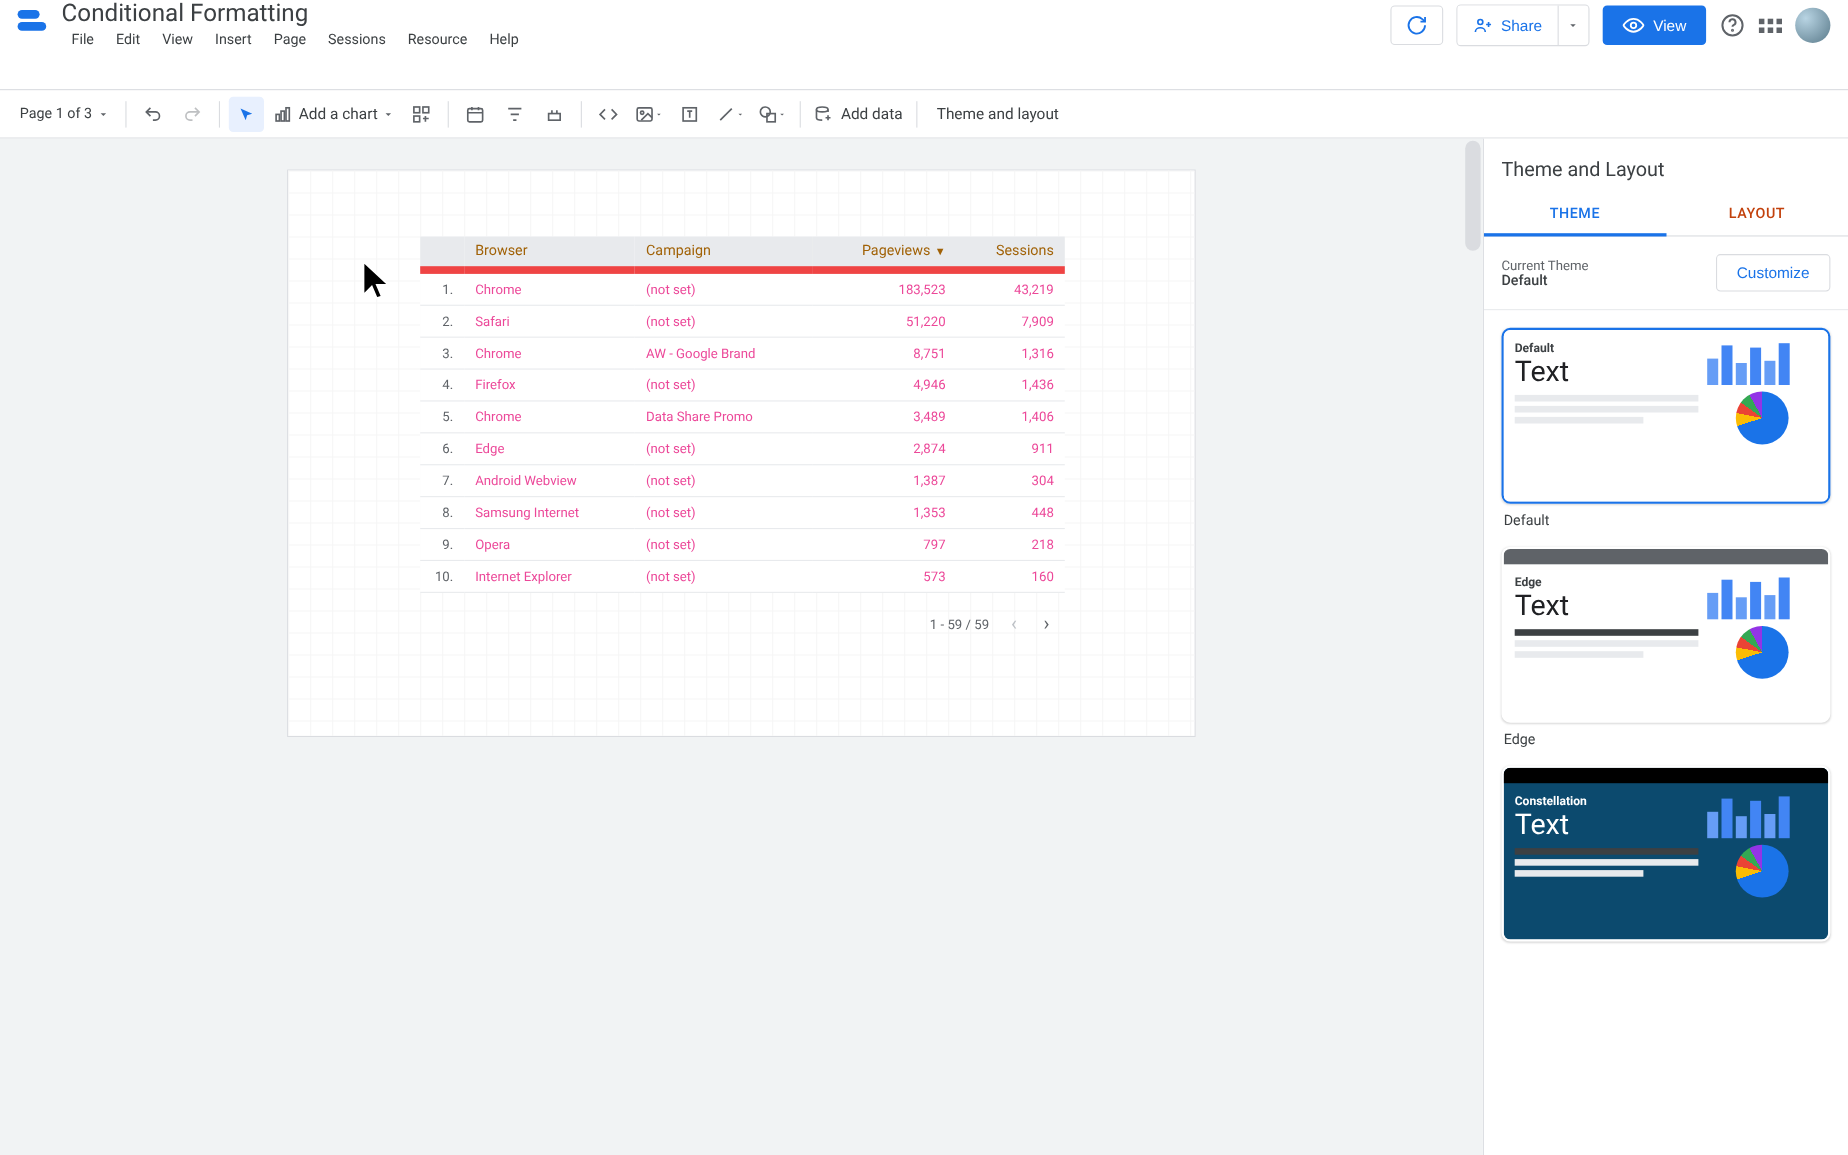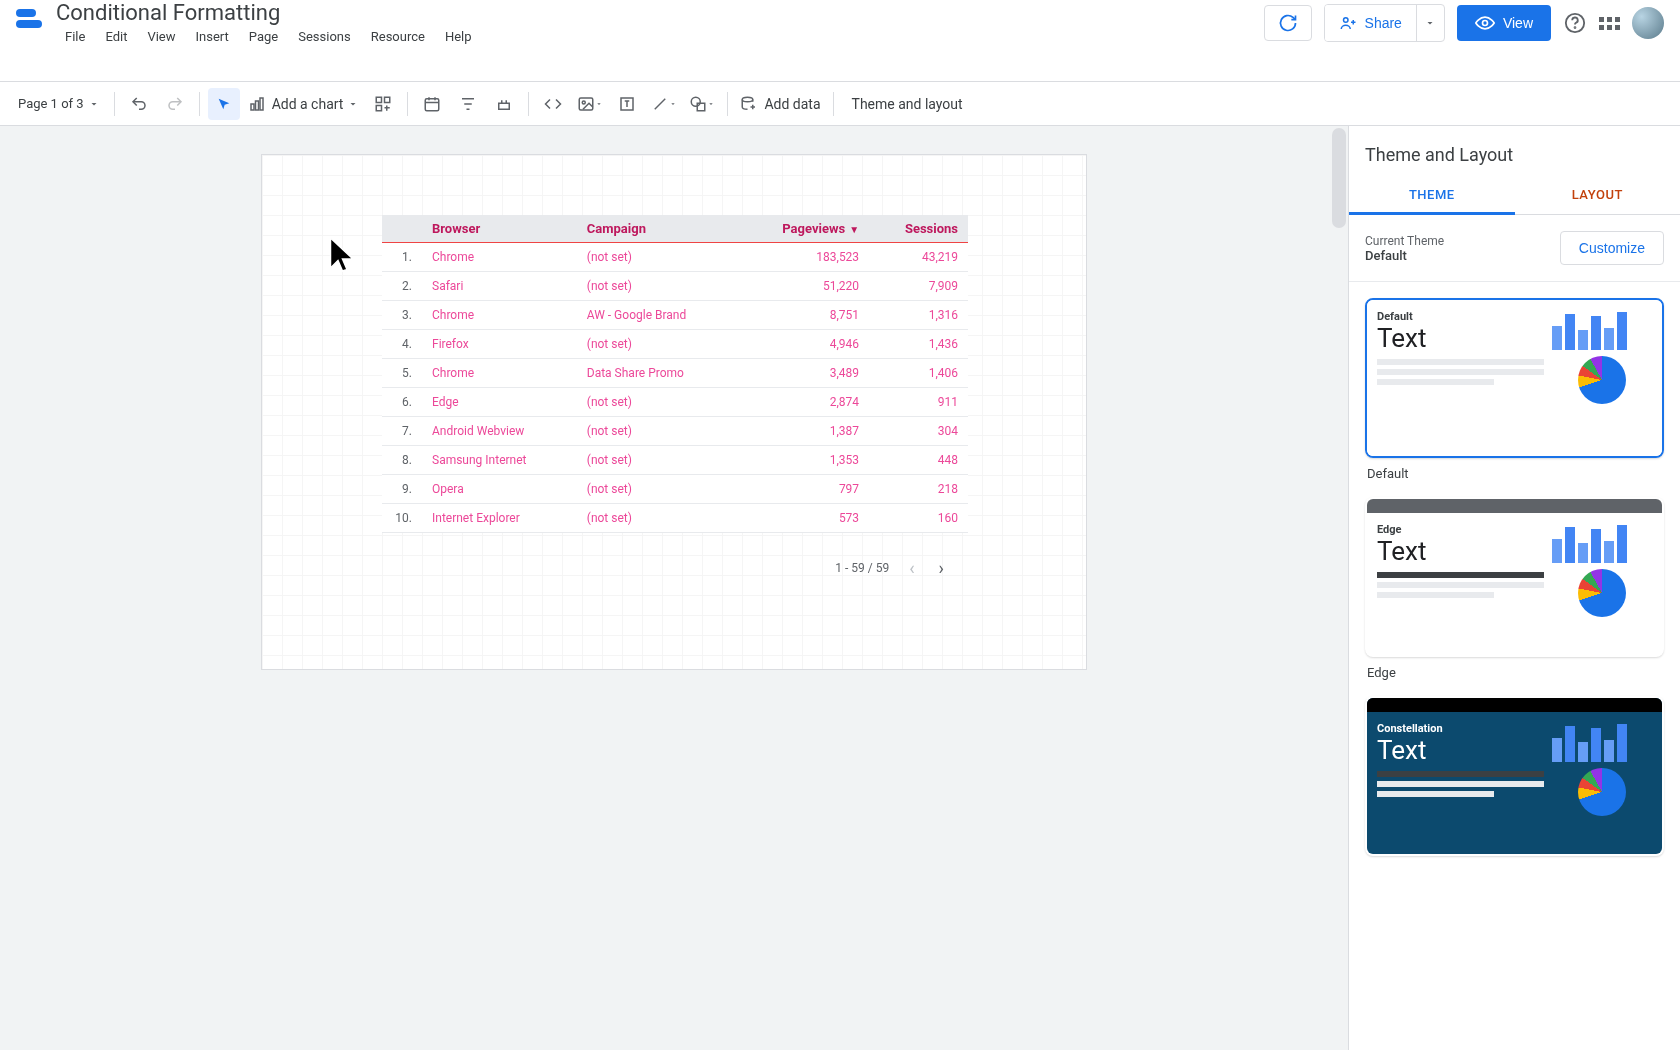--- a/index.html
+++ b/index.html
@@ -33,25 +33,25 @@
   .tb-text-item { font-size: 14px; color: #3c4043; padding: 6px 10px; cursor: pointer; border-radius: 4px; }
 
   .main { display: flex; height: calc(1050px - 64px - 44px); }
   .canvas-area { flex: 1; background: #f1f3f4; overflow: auto; position: relative; display: flex; justify-content: center; padding-top: 28px; }
   .canvas { position: relative; width: 826px; height: 516px; background: #fff linear-gradient(#f0f0f0 1px, transparent 1px) 0 0/20px 20px, linear-gradient(90deg, #f0f0f0 1px, transparent 1px) 0 0/20px 20px; background-color: #fff; border: 1px solid #dadce0; }
   .canvas::before { content:''; position:absolute; inset:0; background-image: linear-gradient(#f5f5f5 1px, transparent 1px), linear-gradient(90deg, #f5f5f5 1px, transparent 1px); background-size: 20px 20px; }
   
   .cursor-icon { position: absolute; top: 80px; left: 64px; font-size: 38px; color: #000; z-index: 5; pointer-events: none; text-shadow: 2px 2px 3px rgba(0,0,0,0.2); }
 
   .data-table { position: absolute; left: 120px; top: 60px; width: 586px; border-collapse: collapse; font-size: 12px; z-index: 2; background: #fff; }
-  .data-table th { background: #e8eaed; text-align: left; padding: 6px 10px; font-weight: 700; color: #be185d; border-bottom: 1px solid #ef4444; font-size: 13px; }
+  .data-table th { background: #e8eaed; text-align: left; padding: 6px 10px; font-weight: 400; color: #a16207; border-bottom: 7px solid #ef4444; font-size: 13px; }
   .data-table th.num, .data-table td.num { text-align: right; }
   .data-table td { padding: 7px 10px; border-bottom: 1px solid #e8eaed; color: #ec4899; }
   .data-table td.idx { text-align: right; width: 40px; color: #5f6368; }
-  .paginator { position: absolute; left: 110px; top: 394px; width: 586px; text-align: right; padding: 8px 10px; font-size: 12px; color: #5f6368; display: flex; justify-content: flex-end; align-items: center; gap: 16px; z-index: 2; }
+  .paginator { position: absolute; left: 120px; top: 394px; width: 586px; text-align: right; padding: 8px 10px; font-size: 12px; color: #5f6368; display: flex; justify-content: flex-end; align-items: center; gap: 16px; z-index: 2; }
   .pg-arrow { cursor: pointer; font-size: 18px; color: #bdc1c6; padding: 0 4px; }
 
   .side-panel { width: 332px; border-left: 1px solid #dadce0; background: #fff; display: flex; flex-direction: column; overflow: hidden; }
   .panel-title { font-size: 18px; font-weight: 400; padding: 18px 16px 10px; color: #3c4043; }
   .tabs { display: flex; border-bottom: 1px solid #dadce0; }
   .tab { flex: 1; text-align: center; padding: 12px 0; font-size: 13px; font-weight: 500; color: #c2410c; letter-spacing: 0.5px; cursor: pointer; position: relative; }
   .tab.active { color: #1a73e8; }
   .tab.active::after { content:''; position:absolute; bottom:-1px; left:0; right:0; height:3px; background:#1a73e8; }
   .current-theme { display: flex; align-items: center; justify-content: space-between; padding: 16px; border-bottom: 1px solid #e8eaed; }
   .ct-label { font-size: 12px; color: #5f6368; }

